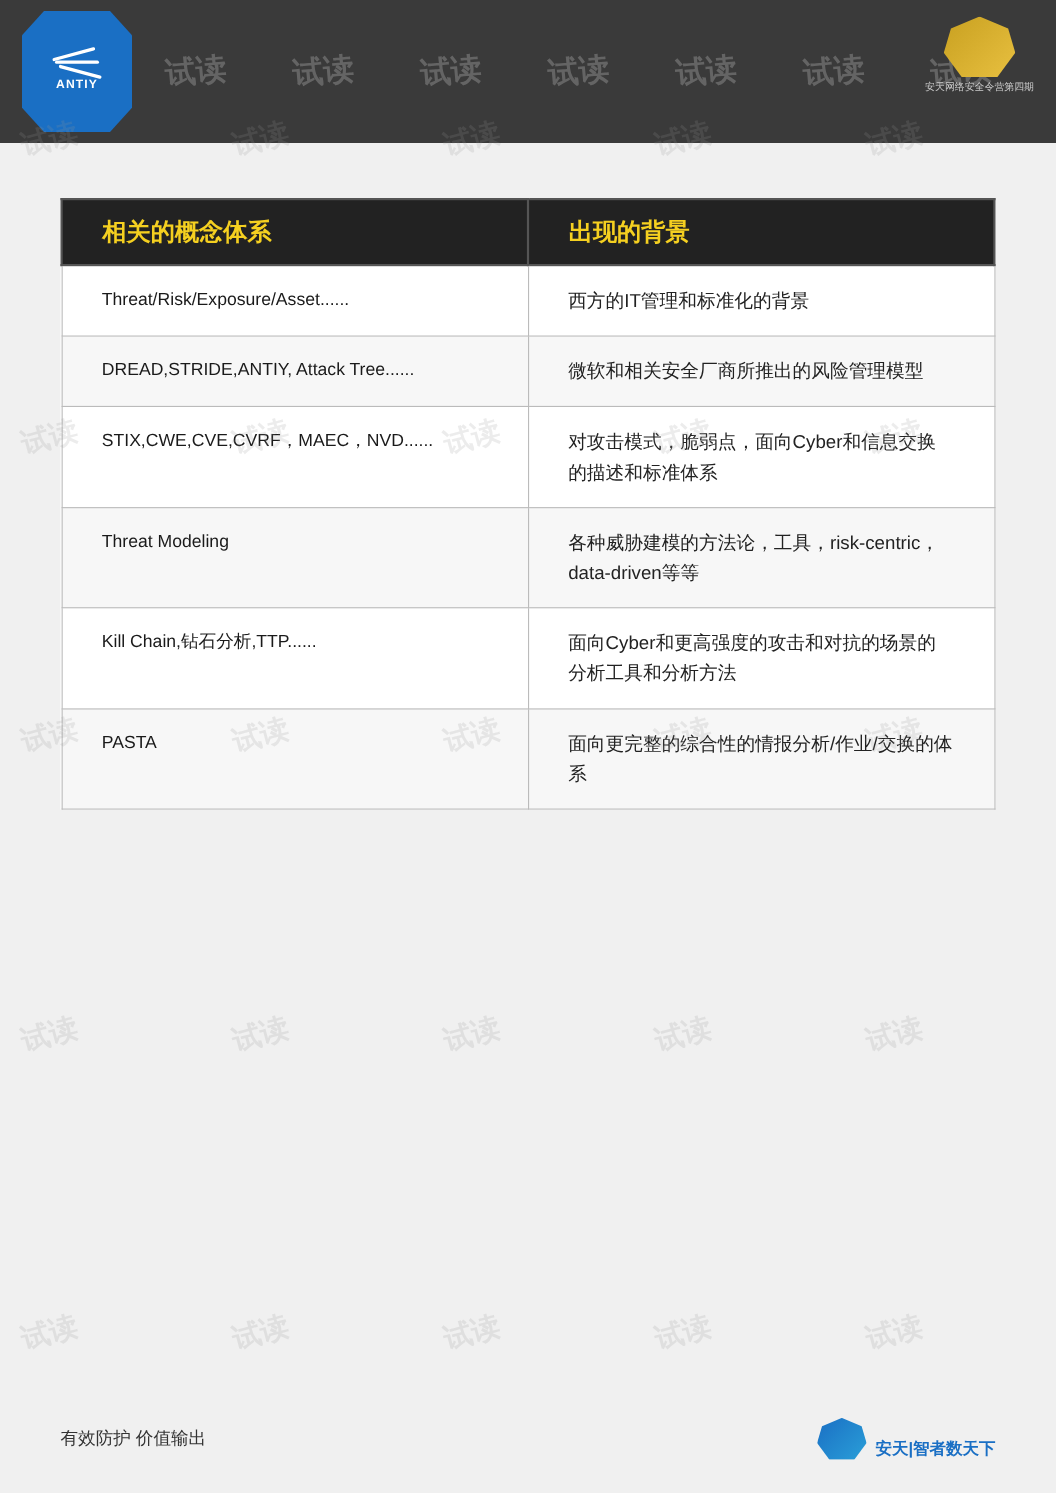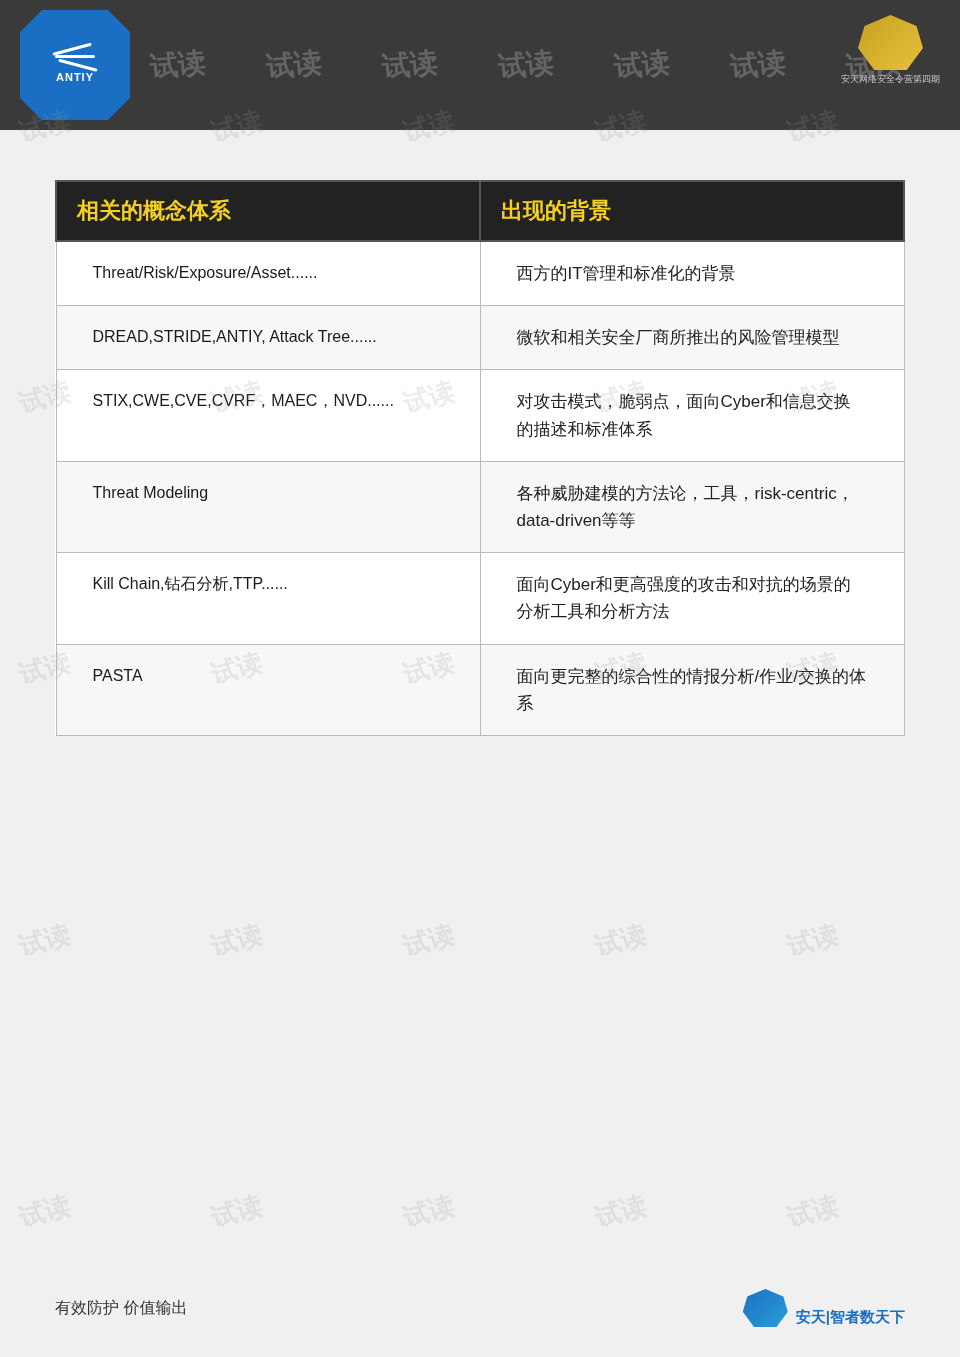--- a/index.html
+++ b/index.html
@@ -17,21 +17,21 @@
       width: 100%;
       height: 130px;
       background: #3a3a3a;
       display: flex;
       align-items: center;
       position: relative;
       overflow: hidden;
     }
 
     .header-logo {
-      width: 110px;
+      width: 100px;
       height: 110px;
       background: #1a6fc4;
       clip-path: polygon(20% 0%, 80% 0%, 100% 20%, 100% 80%, 80% 100%, 20% 100%, 0% 80%, 0% 20%);
       display: flex;
       flex-direction: column;
       align-items: center;
       justify-content: center;
       margin-left: 20px;
       flex-shrink: 0;
       position: relative;
@@ -140,21 +140,21 @@
       border-collapse: collapse;
       background: white;
       margin-top: 10px;
     }
 
     .data-table th {
       background: #222;
       color: #f5d020;
       font-size: 22px;
       font-weight: bold;
-      padding: 14px 20px;
+      padding: 14px 36px;
       text-align: left;
       border: 2px solid #555;
       width: 50%;
     }
 
     .data-table td {
       padding: 18px 36px;
       font-size: 17px;
       color: #222;
       border: 1.5px solid #bbb;

